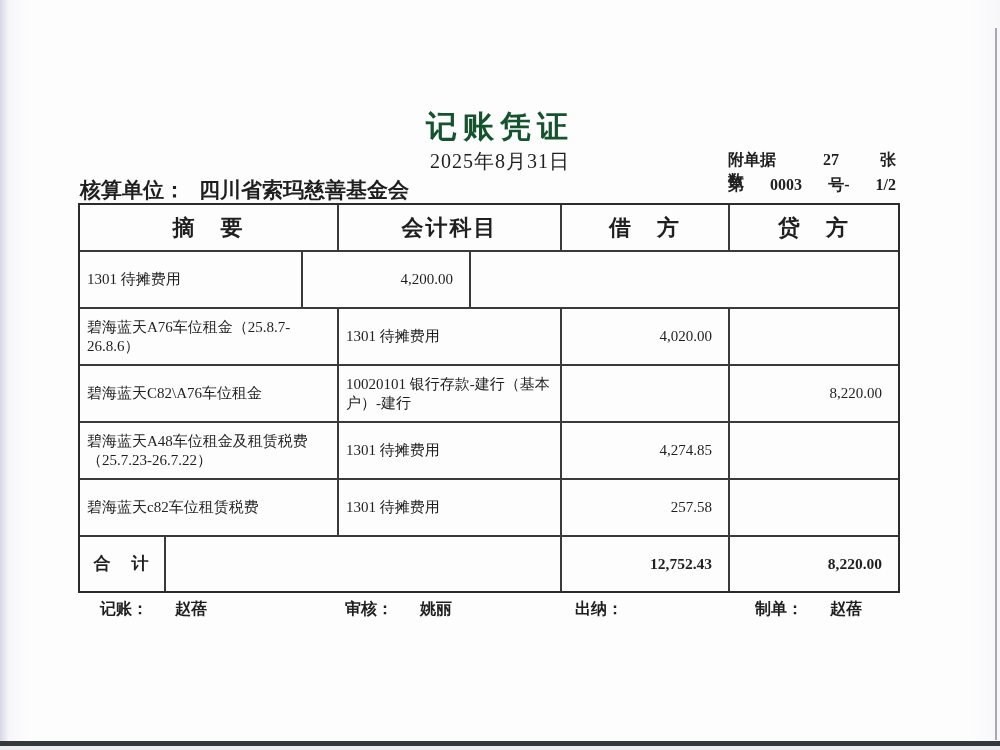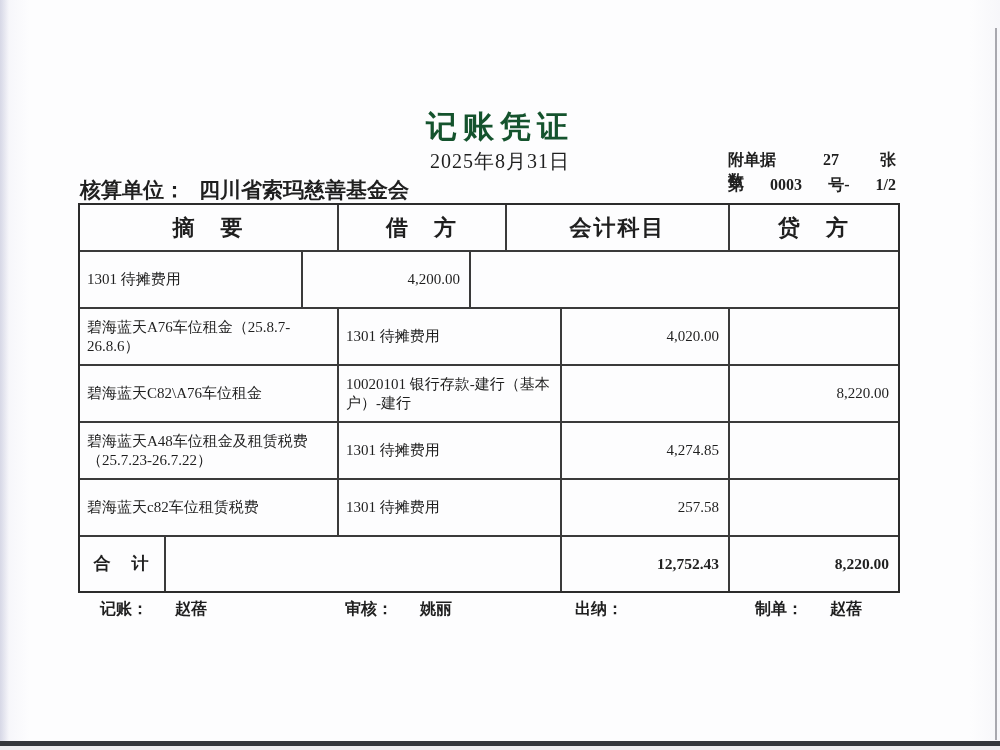--- a/index.html
+++ b/index.html
@@ -68,21 +68,21 @@
     display:flex; align-items:center;
     font-size:15px; line-height:1.25;
     padding:3px 7px;
     overflow:hidden;
   }
   .cell:last-child { border-right:none; }
   .c-summary { width:259px; }
   .c-subject { width:223px; }
   .c-debit   { width:168px; }
   .c-credit  { flex:1; }
-  .amount { justify-content:flex-end; padding-right:9px; font-size:15px; }
+  .amount { justify-content:flex-end; padding-right:16px; font-size:15px; }
 
   .hrow { height:47px; }
   .hrow .cell { justify-content:center; font-size:22px; font-weight:bold; letter-spacing:2px; padding:0; }
   .drow { height:57px; }
   .totrow { height:54px; }
   .totrow .c-total-label {
     width:86px; justify-content:center;
     font-weight:bold; font-size:17px; letter-spacing:2px;
   }
   .totrow .c-spacer { flex:1; border-right:2px solid #3a3a3a; }
@@ -123,22 +123,22 @@
 </div>
 
 <div class="unit-line">
   <span>核算单位：</span><span class="val">四川省索玛慈善基金会</span>
 </div>
 
 <div class="vtable">
 
   <div class="trow hrow">
     <div class="cell c-summary">摘　要</div>
+    <div class="cell c-subject">会计科目</div>
     <div class="cell c-debit">借　方</div>
-    <div class="cell c-subject">会计科目</div>
     <div class="cell c-credit">贷　方</div>
   </div>
 
   <div class="trow drow">
     <div class="cell c-subject">
         <span>1301 待摊费用</span>
       </div>
     <div class="cell c-debit amount">
         <span>4,200.00</span>
       </div>

